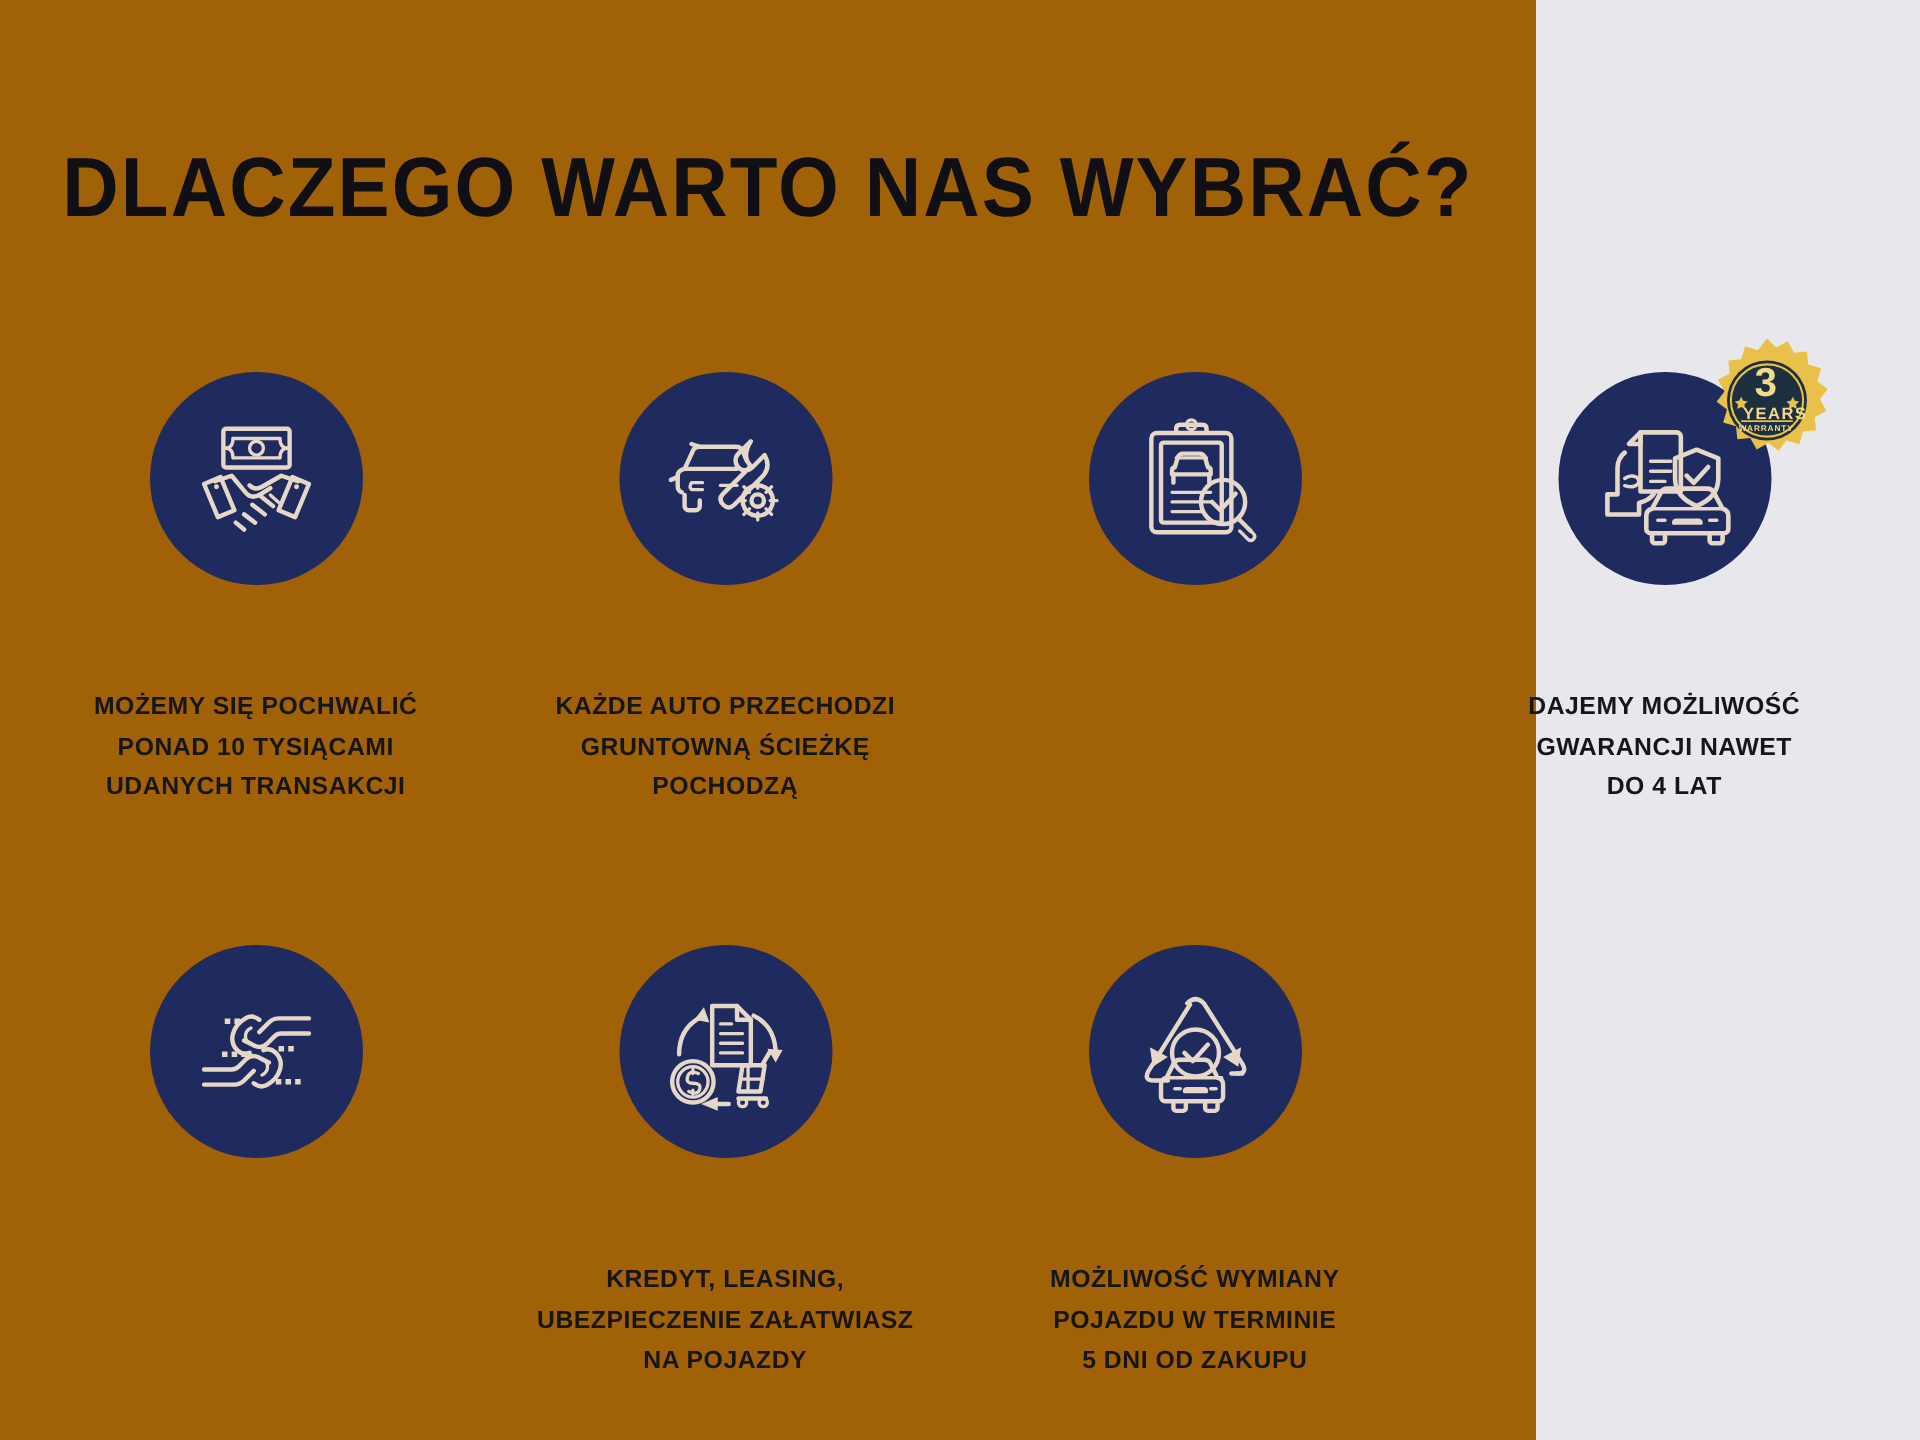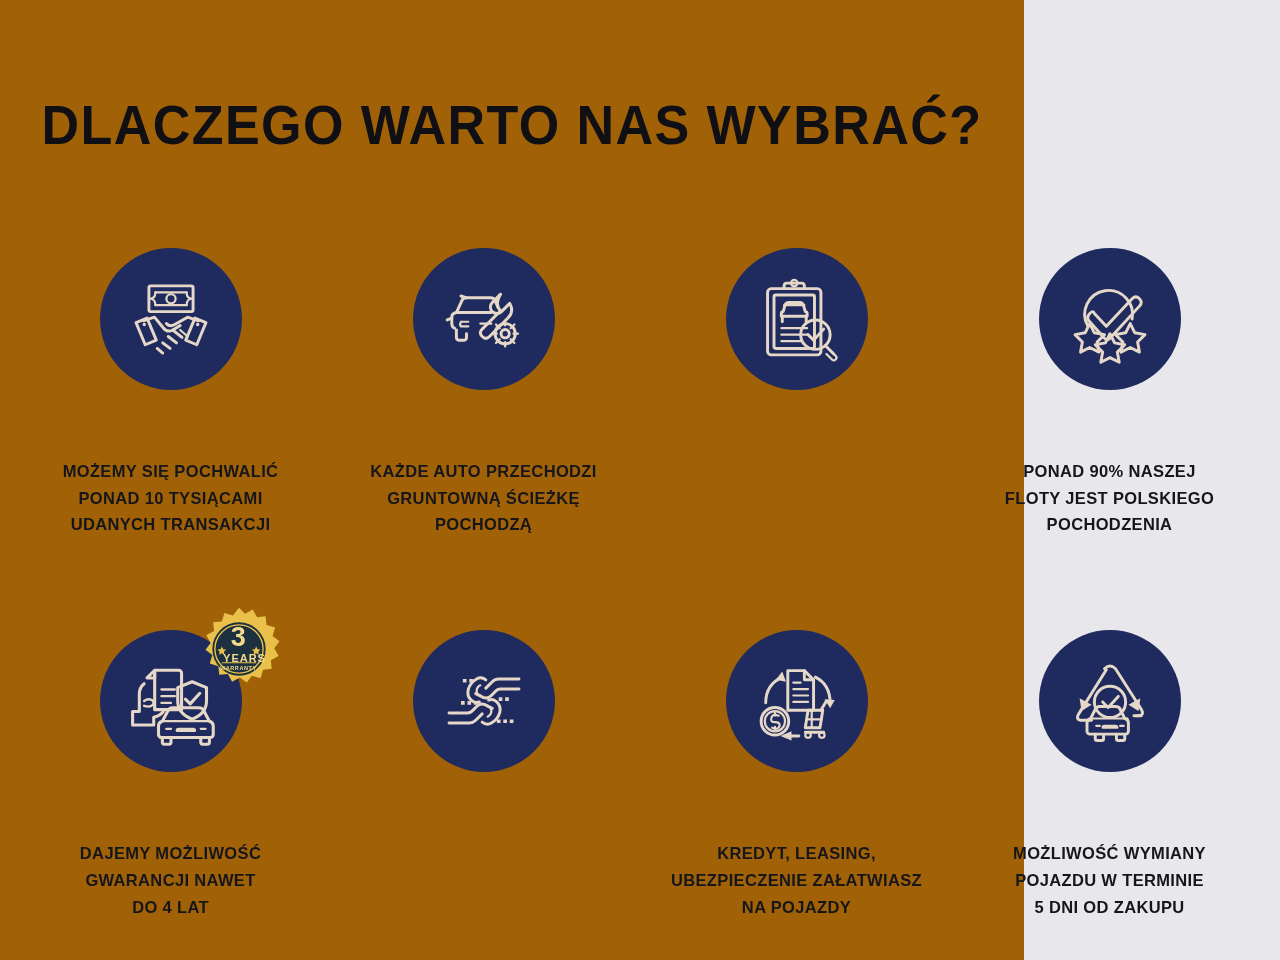--- a/index.html
+++ b/index.html
@@ -218,36 +218,20 @@
             <path class="icon-stroke-thin" d="M33 60 h28 M33 67 h28 M33 74 h22"></path>
             <circle class="icon-stroke" cx="70" cy="67" r="16" fill="#1f2a5e"></circle>
             <path class="icon-stroke" d="M62 67 l6 6 l11 -12"></path>
             <path class="icon-stroke" d="M81 79 l9 9"></path>
             <path class="icon-stroke-thin" d="M86 84 l6 6 q2 2 0 4 q-2 2 -4 0 l-6 -6"></path>
           </svg>
         </div>
       </div>
     </div>
 
-    <div class="cell c3">
-      <div class="badge-wrap">
-        <div class="circle">
-          <svg width="92" height="92" viewBox="0 0 100 100">
-            <path class="icon-stroke" d="M26 58 a26 26 0 1 1 48 -8"></path>
-            <path class="icon-stroke" d="M33 44 l13 14 l28 -30 q4 -4 8 0 q4 4 0 8 l-32 35 q-3 3 -6 0 l-17 -19 q-3 -4 1 -8 q4 -4 5 0 z"></path>
-            <path class="icon-stroke" d="M28 55 l5 10 l11 2 l-8 8 l2 11 l-10 -5 l-10 5 l2 -11 l-8 -8 l11 -2 z"></path>
-            <path class="icon-stroke" d="M72 55 l5 10 l11 2 l-8 8 l2 11 l-10 -5 l-10 5 l2 -11 l-8 -8 l11 -2 z"></path>
-            <path class="icon-stroke" d="M50 66 l5 10 l11 2 l-8 8 l2 11 l-10 -5 l-10 5 l2 -11 l-8 -8 l11 -2 z"></path>
-          </svg>
-        </div>
-      </div>
-      <div class="caption">PONAD 90% NASZEJ
-FLOTY JEST POLSKIEGO
-POCHODZENIA</div>
-    </div>
 
     <div class="cell c4">
       <div class="badge-wrap">
         <div class="circle">
           <svg width="96" height="96" viewBox="0 0 100 100">
             <path class="icon-stroke" d="M33 18 h25 a3 3 0 0 1 3 3 v38 h-28 v-33 z"></path>
             <path class="icon-stroke" d="M33 18 l-8 8 h8 z"></path>
             <path class="icon-stroke-thin" d="M40 38 h14 M40 45 h14 M40 52 h10"></path>
             <path class="icon-stroke" d="M22 32 q-5 4 -5 11 v18 h-7 v14 h22 v-8 q7 -2 10 -6"></path>
             <path class="icon-stroke-thin" d="M22 50 q4 -3 8 -1 q3 2 1 5 q-3 3 -9 1"></path>

